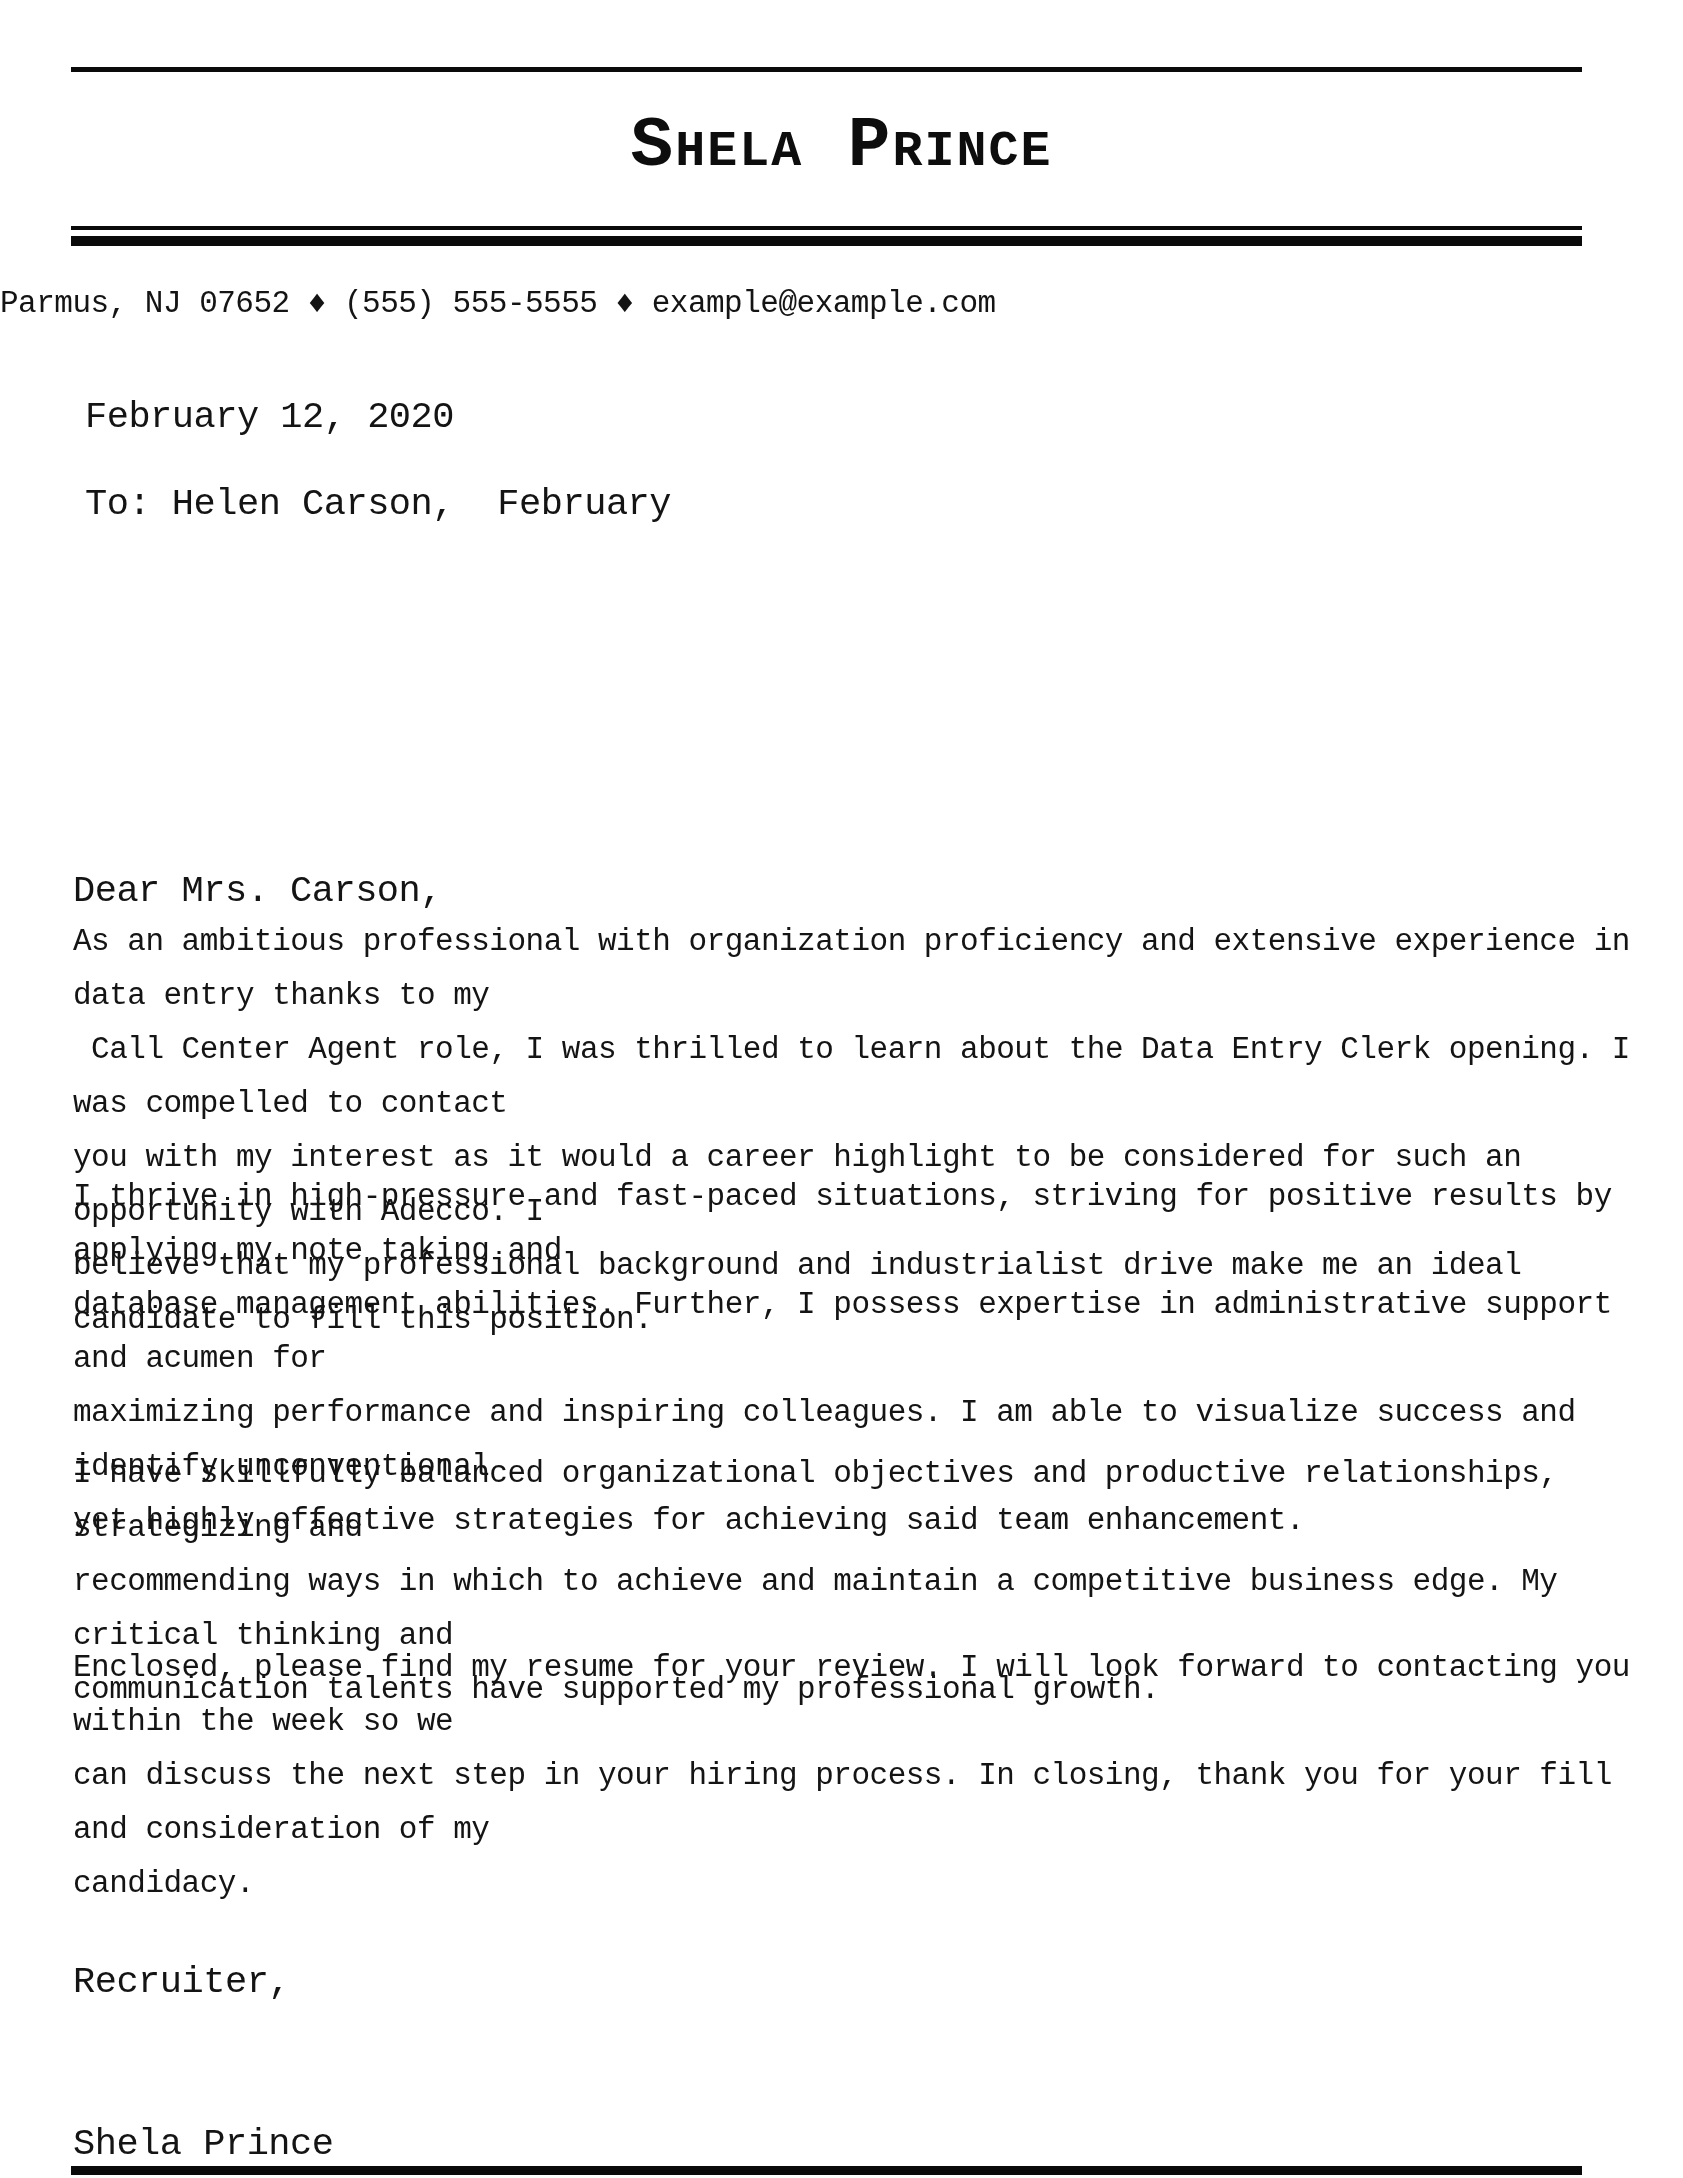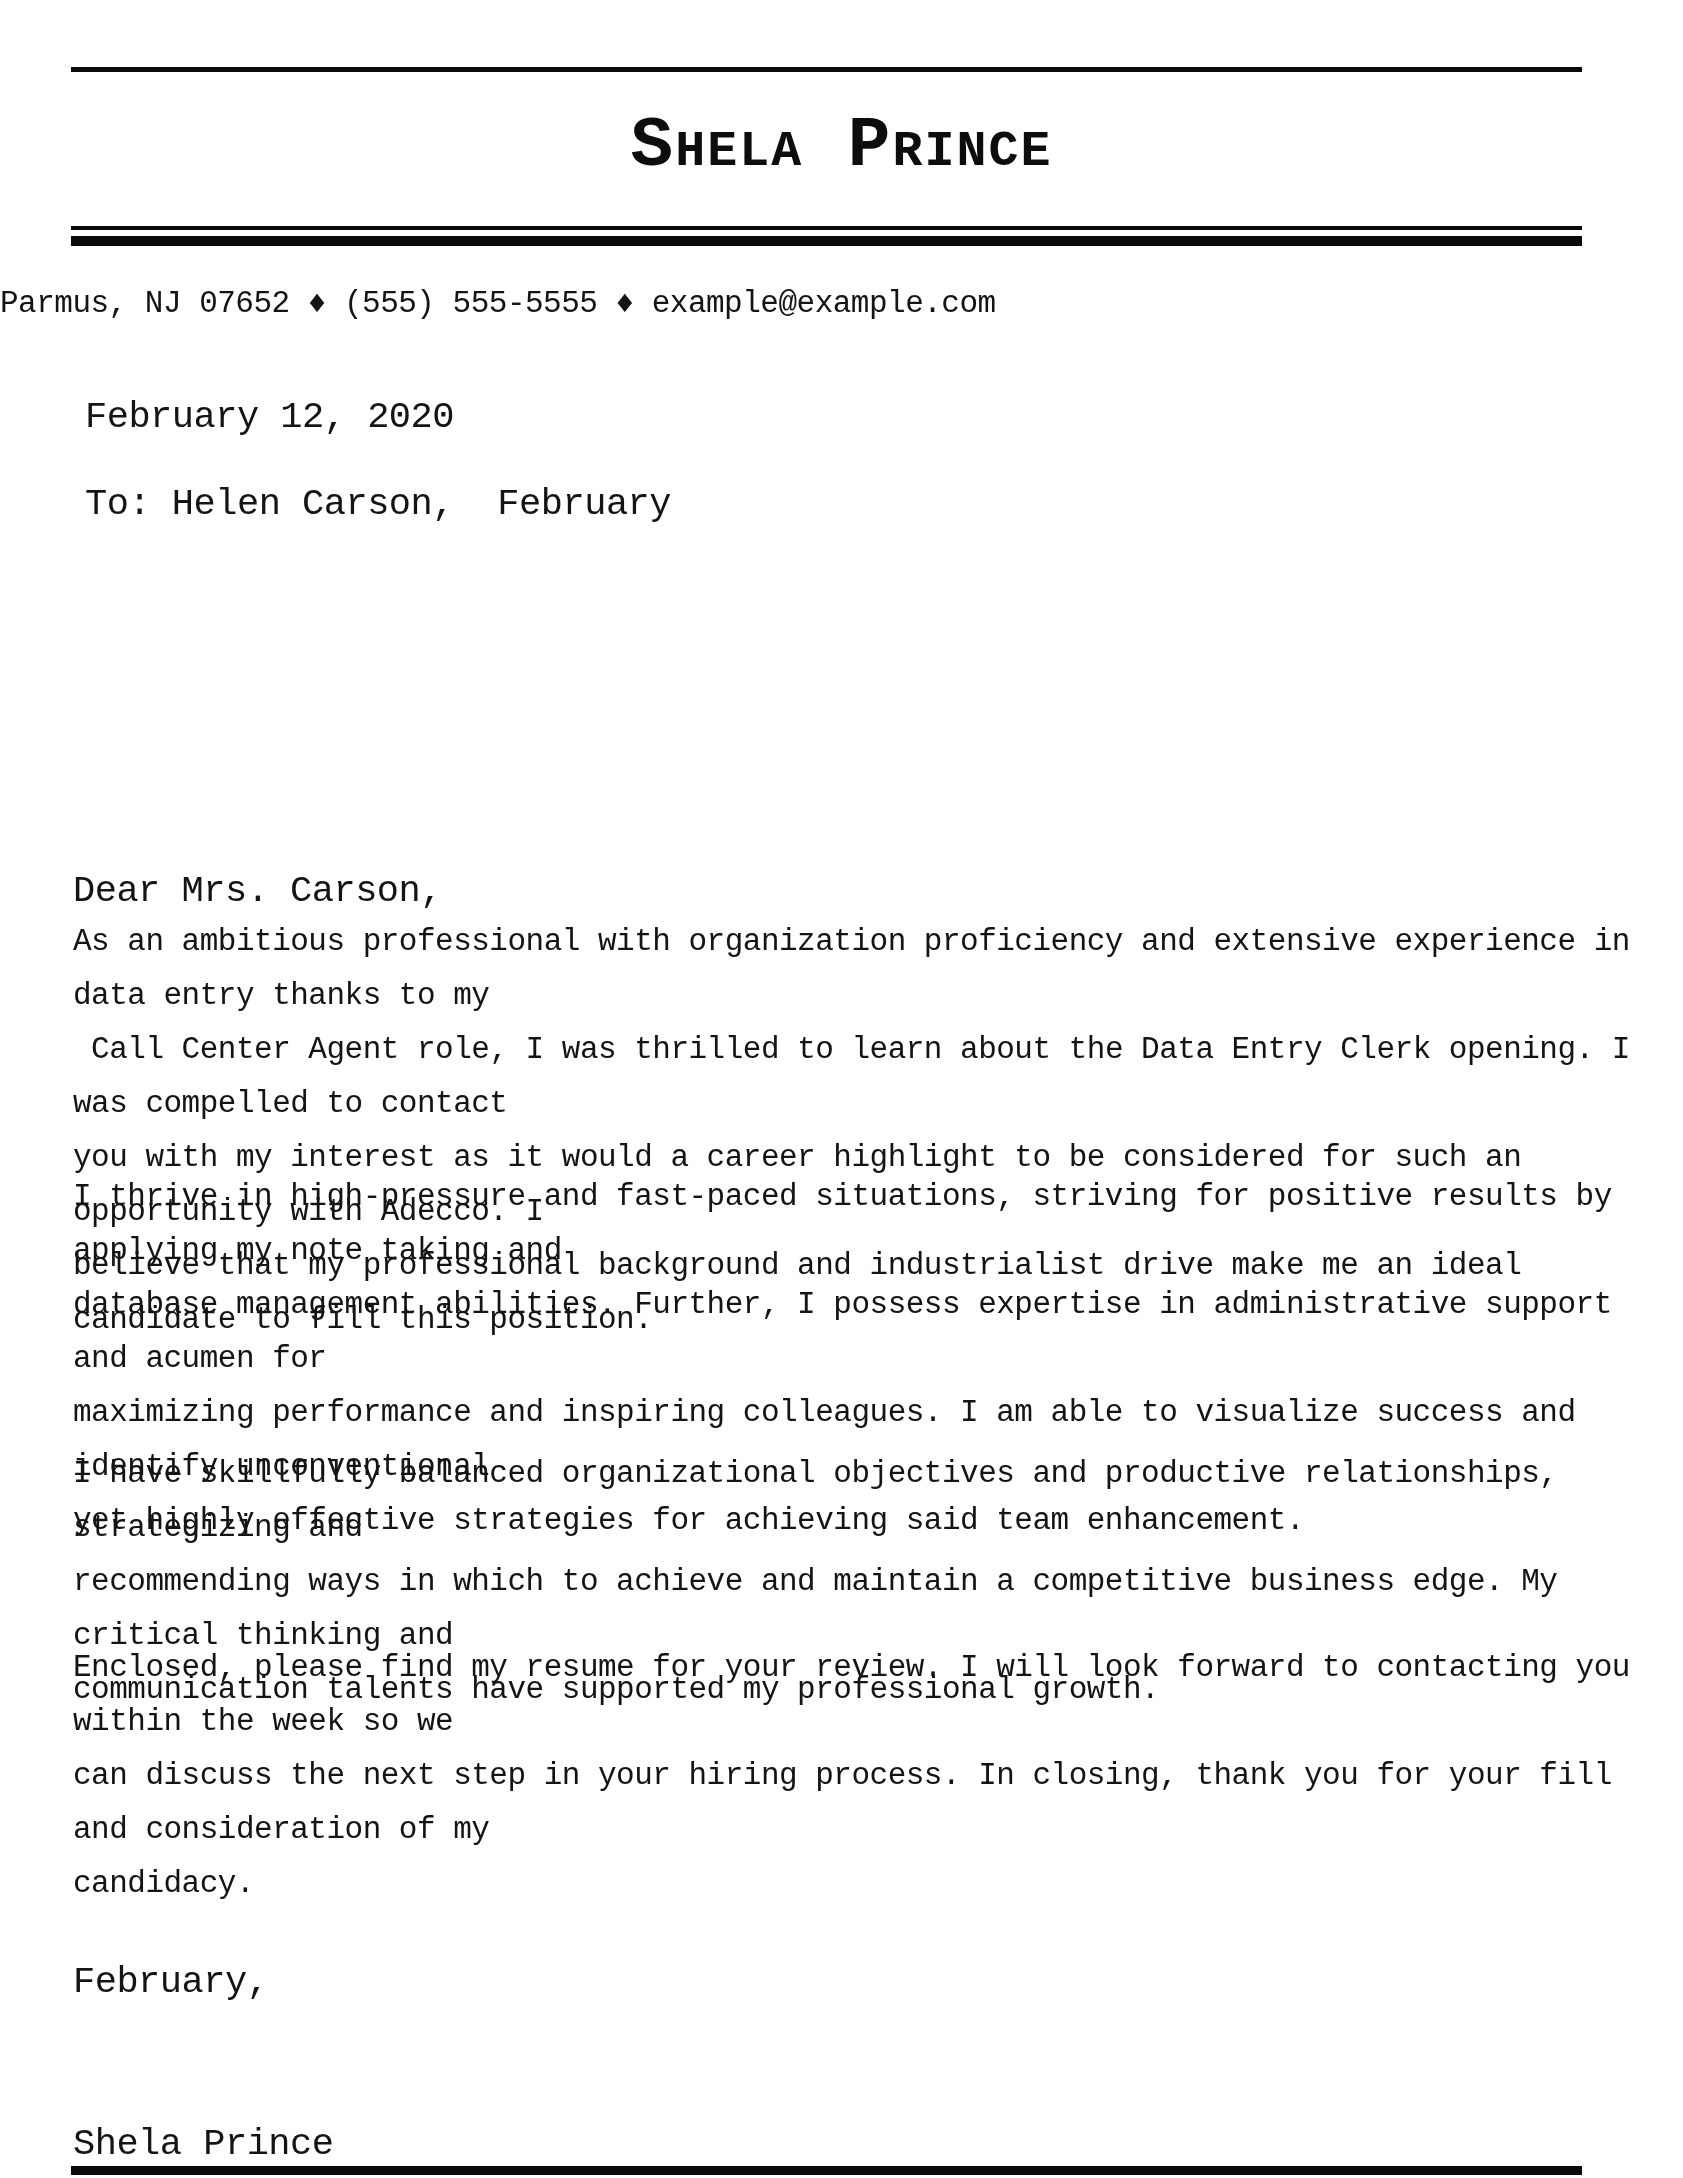--- a/index.html
+++ b/index.html
@@ -101,20 +101,20 @@
 you with my interest as it would a career highlight to be considered for such an opportunity with Adecco. I
 believe that my professional background and industrialist drive make me an ideal candidate to fill this position.</div>
   <div class="para para-3">I have skillfully balanced organizational objectives and productive relationships, strategizing and
 recommending ways in which to achieve and maintain a competitive business edge. My critical thinking and
 communication talents have supported my professional growth.</div>
   <div class="para para-4">Enclosed, please find my resume for your review. I will look forward to contacting you within the week so we
 can discuss the next step in your hiring process. In closing, thank you for your fill and consideration of my
 candidacy.</div>
 
   <div class="txt block-left closing-block">
-    <div>February,</div>
+    <div>Recruiter,</div>
     <div>Shela Prince</div>
   </div>
 
   <div class="rule rule-footer"></div>
 
 </div>
 
 
 </body></html>

